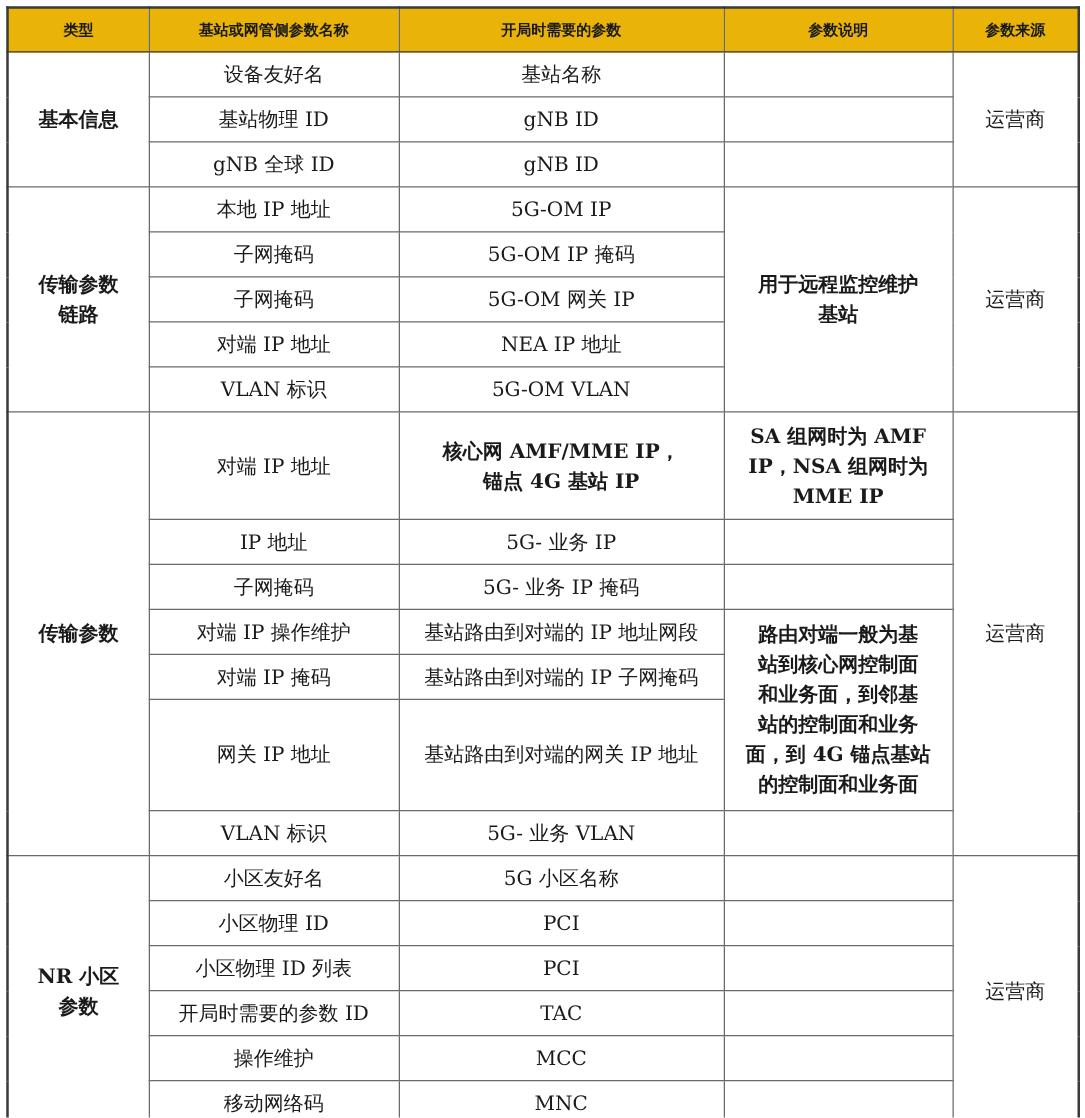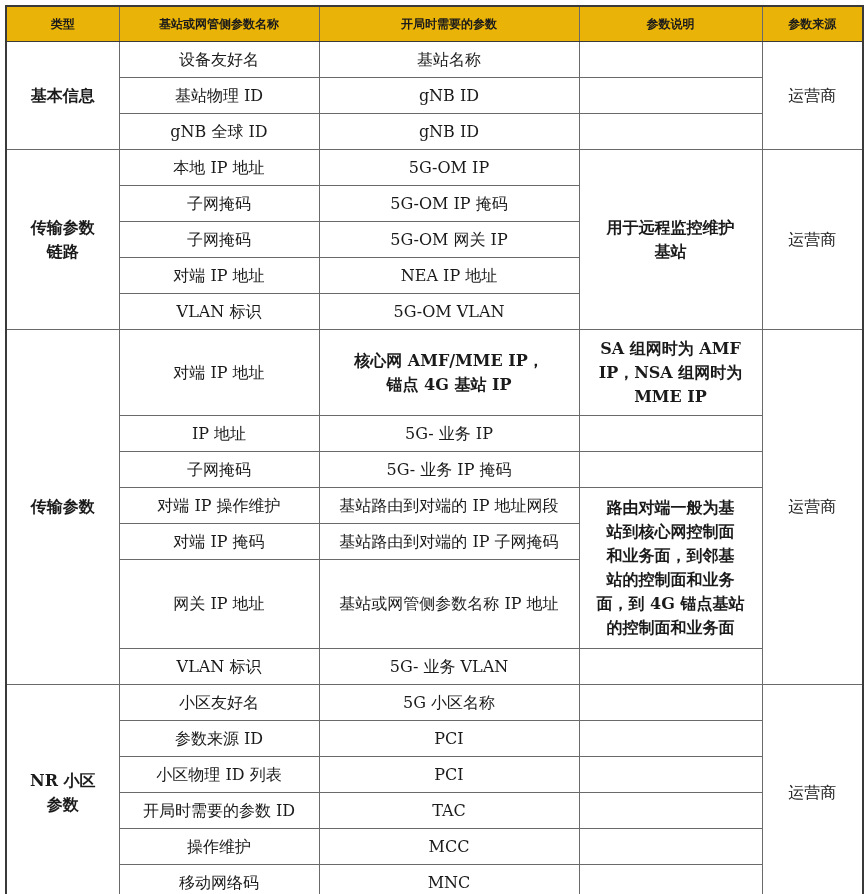--- a/index.html
+++ b/index.html
@@ -135,38 +135,38 @@
 站的控制面和业务
 面，到 4G 锚点基站
 的控制面和业务面</td>
     </tr>
     <tr>
       <td>对端 IP 掩码</td>
       <td>基站路由到对端的 IP 子网掩码</td>
     </tr>
     <tr class="tall-88">
       <td class="h">网关 IP 地址</td>
-      <td class="h">基站或网管侧参数名称 IP 地址</td>
+      <td class="h">基站路由到对端的网关 IP 地址</td>
     </tr>
     <tr>
       <td>VLAN 标识</td>
       <td>5G- 业务 VLAN</td>
       <td></td>
     </tr>
 
     <tr class="group-sep">
       <td rowspan="6" class="pre">NR 小区
 参数</td>
       <td>小区友好名</td>
       <td>5G 小区名称</td>
       <td></td>
       <td rowspan="6">运营商</td>
     </tr>
     <tr>
-      <td>参数来源 ID</td>
+      <td>小区物理 ID</td>
       <td>PCI</td>
       <td></td>
     </tr>
     <tr>
       <td>小区物理 ID 列表</td>
       <td>PCI</td>
       <td></td>
     </tr>
     <tr>
       <td>开局时需要的参数 ID</td>

